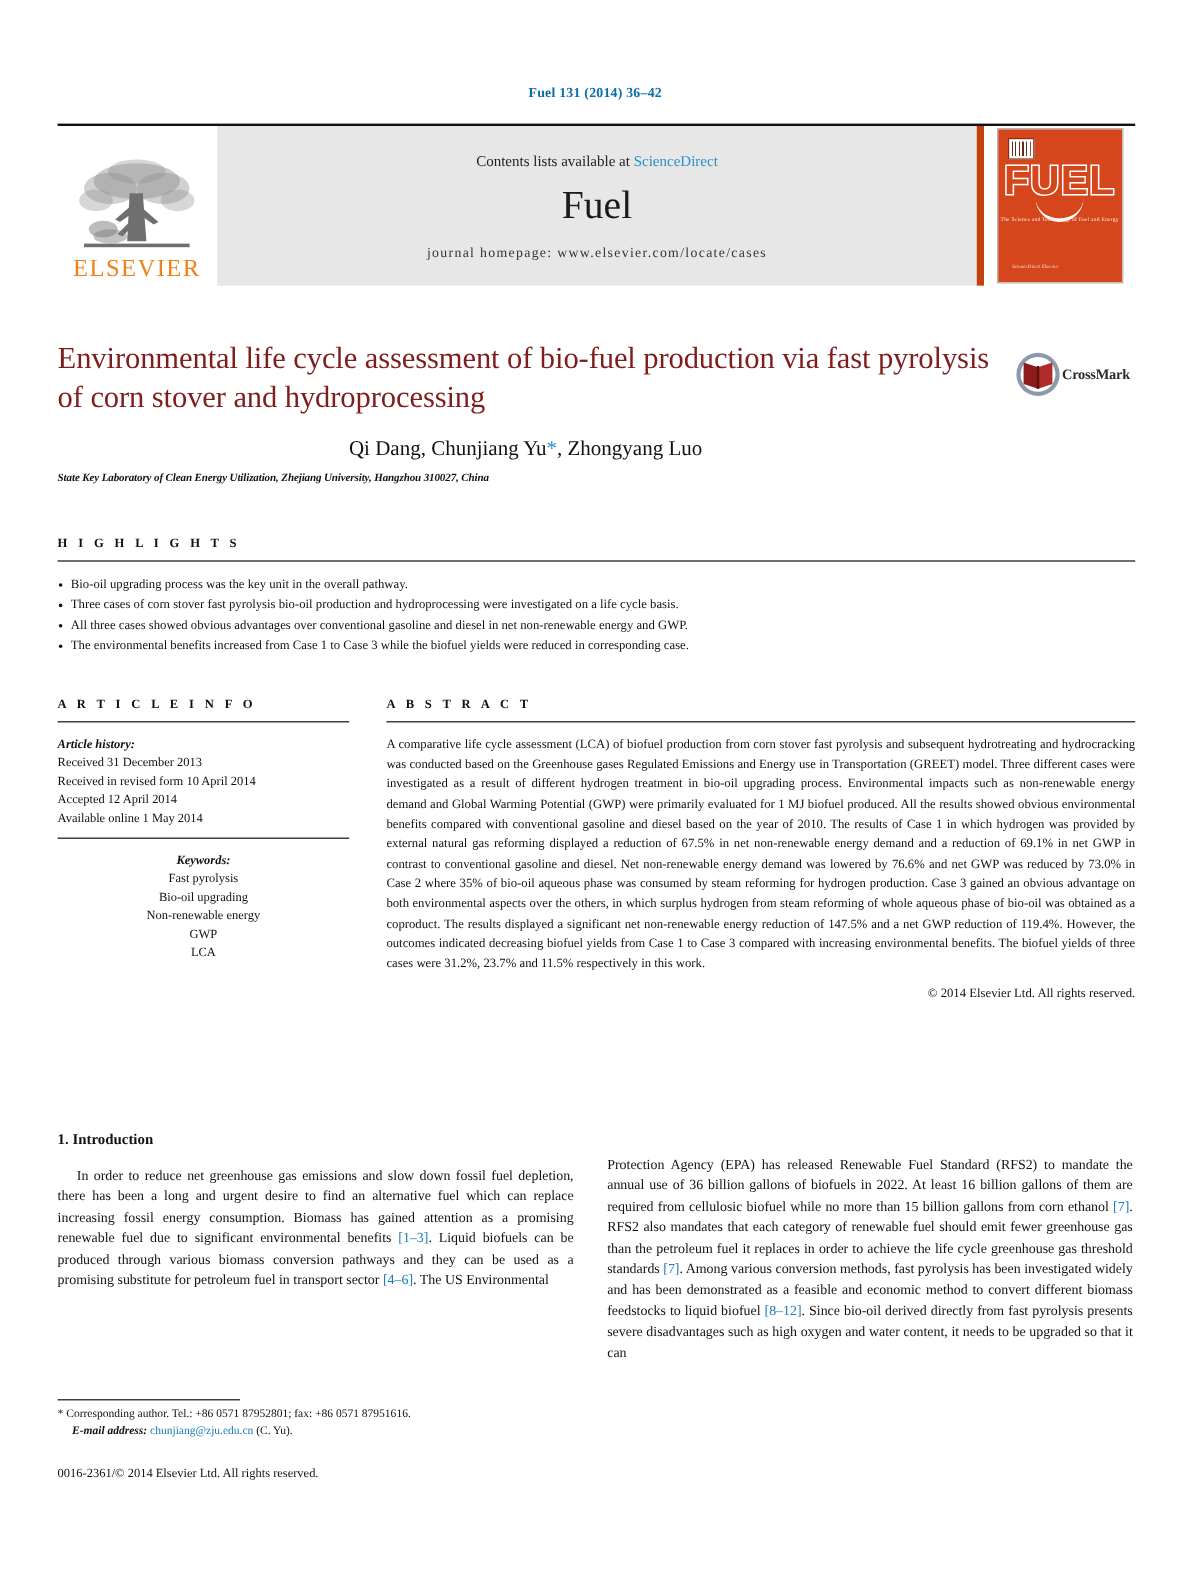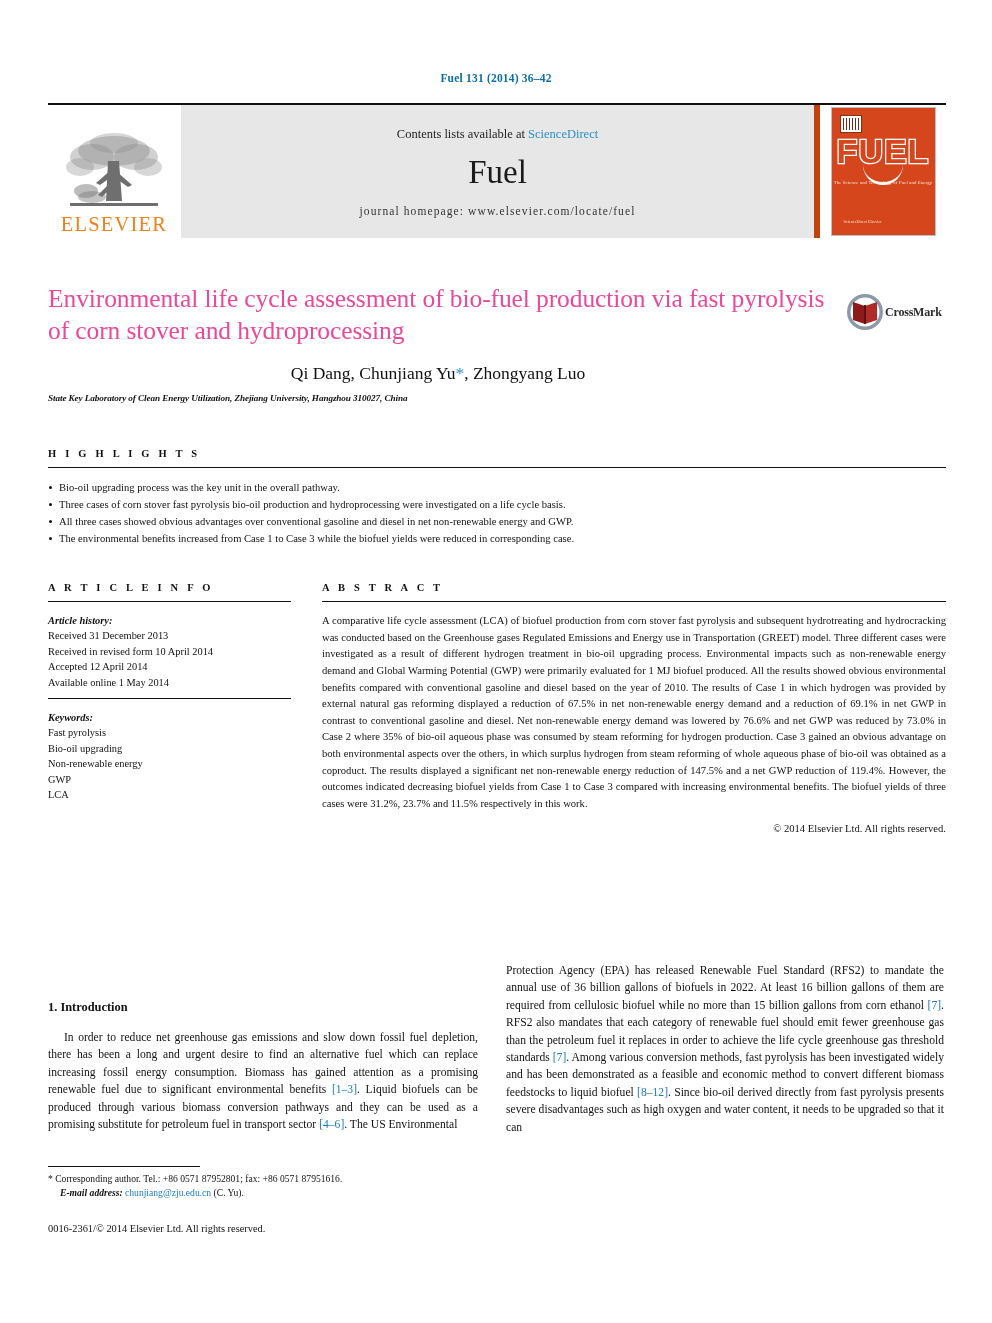--- a/index.html
+++ b/index.html
@@ -164,21 +164,21 @@
     position: absolute;
     top: 283px;
     left: 48px;
     width: 780px;
   }
   .article-title {
     font-size: 25.5px;
     line-height: 1.24;
     font-weight: normal;
     margin: 0;
-    color: #ec4899;
+    color: #7f1d1d;
     letter-spacing: -.1px;
   }
   .authors {
     font-size: 17.5px;
     margin: 17px 0 0 0;
     color: #111;
     text-align: center;
   }
   .author-star { color: #2b8fc9; }
   .affiliation {
@@ -264,40 +264,40 @@
   .info-body {
     margin-top: 11px;
     font-size: 10.4px;
     line-height: 1.48;
     color: #111;
   }
   .info-label {
     font-style: italic;
     font-weight: bold;
   }
-  .kw-block { margin-top: 11px; }
+  .kw-block { margin-top: 11px; text-align: center; }
   .abstract-body {
     margin-top: 11px;
     font-size: 10.6px;
     line-height: 1.57;
     text-align: justify;
     color: #111;
     hyphens: auto;
   }
   .copyright {
     text-align: right;
     font-size: 10.6px;
     margin-top: 9px;
     color: #111;
   }
 
   
   .body-left {
     position: absolute;
-    top: 1000px;
+    top: 942px;
     left: 48px;
     width: 430px;
   }
   .body-right {
     position: absolute;
     top: 962px;
     left: 506px;
     width: 438px;
   }
   .sec-title {
@@ -382,21 +382,21 @@
       </svg>
       <div class="elsevier-word">ELSEVIER</div>
     </div>
 
     <div class="journal-cell">
       <div class="contents-line">
         <span>Contents lists available at</span>
         <span class="sd-link">ScienceDirect</span>
       </div>
       <div class="journal-title">Fuel</div>
-      <div class="homepage-line">journal homepage: www.elsevier.com/locate/fuel</div>
+      <div class="homepage-line">journal homepage: www.elsevier.com/locate/cases</div>
     </div>
 
     <div class="cover-cell">
       <div class="cover-thumb">
         <div class="cover-els-logo"></div>
         <div class="cover-fuel">FUEL</div>
         <div class="cover-arc"></div>
         <div class="cover-sub">The Science and Technology of Fuel and Energy</div>
         <div class="cover-foot">ScienceDirect
 Elsevier</div>

